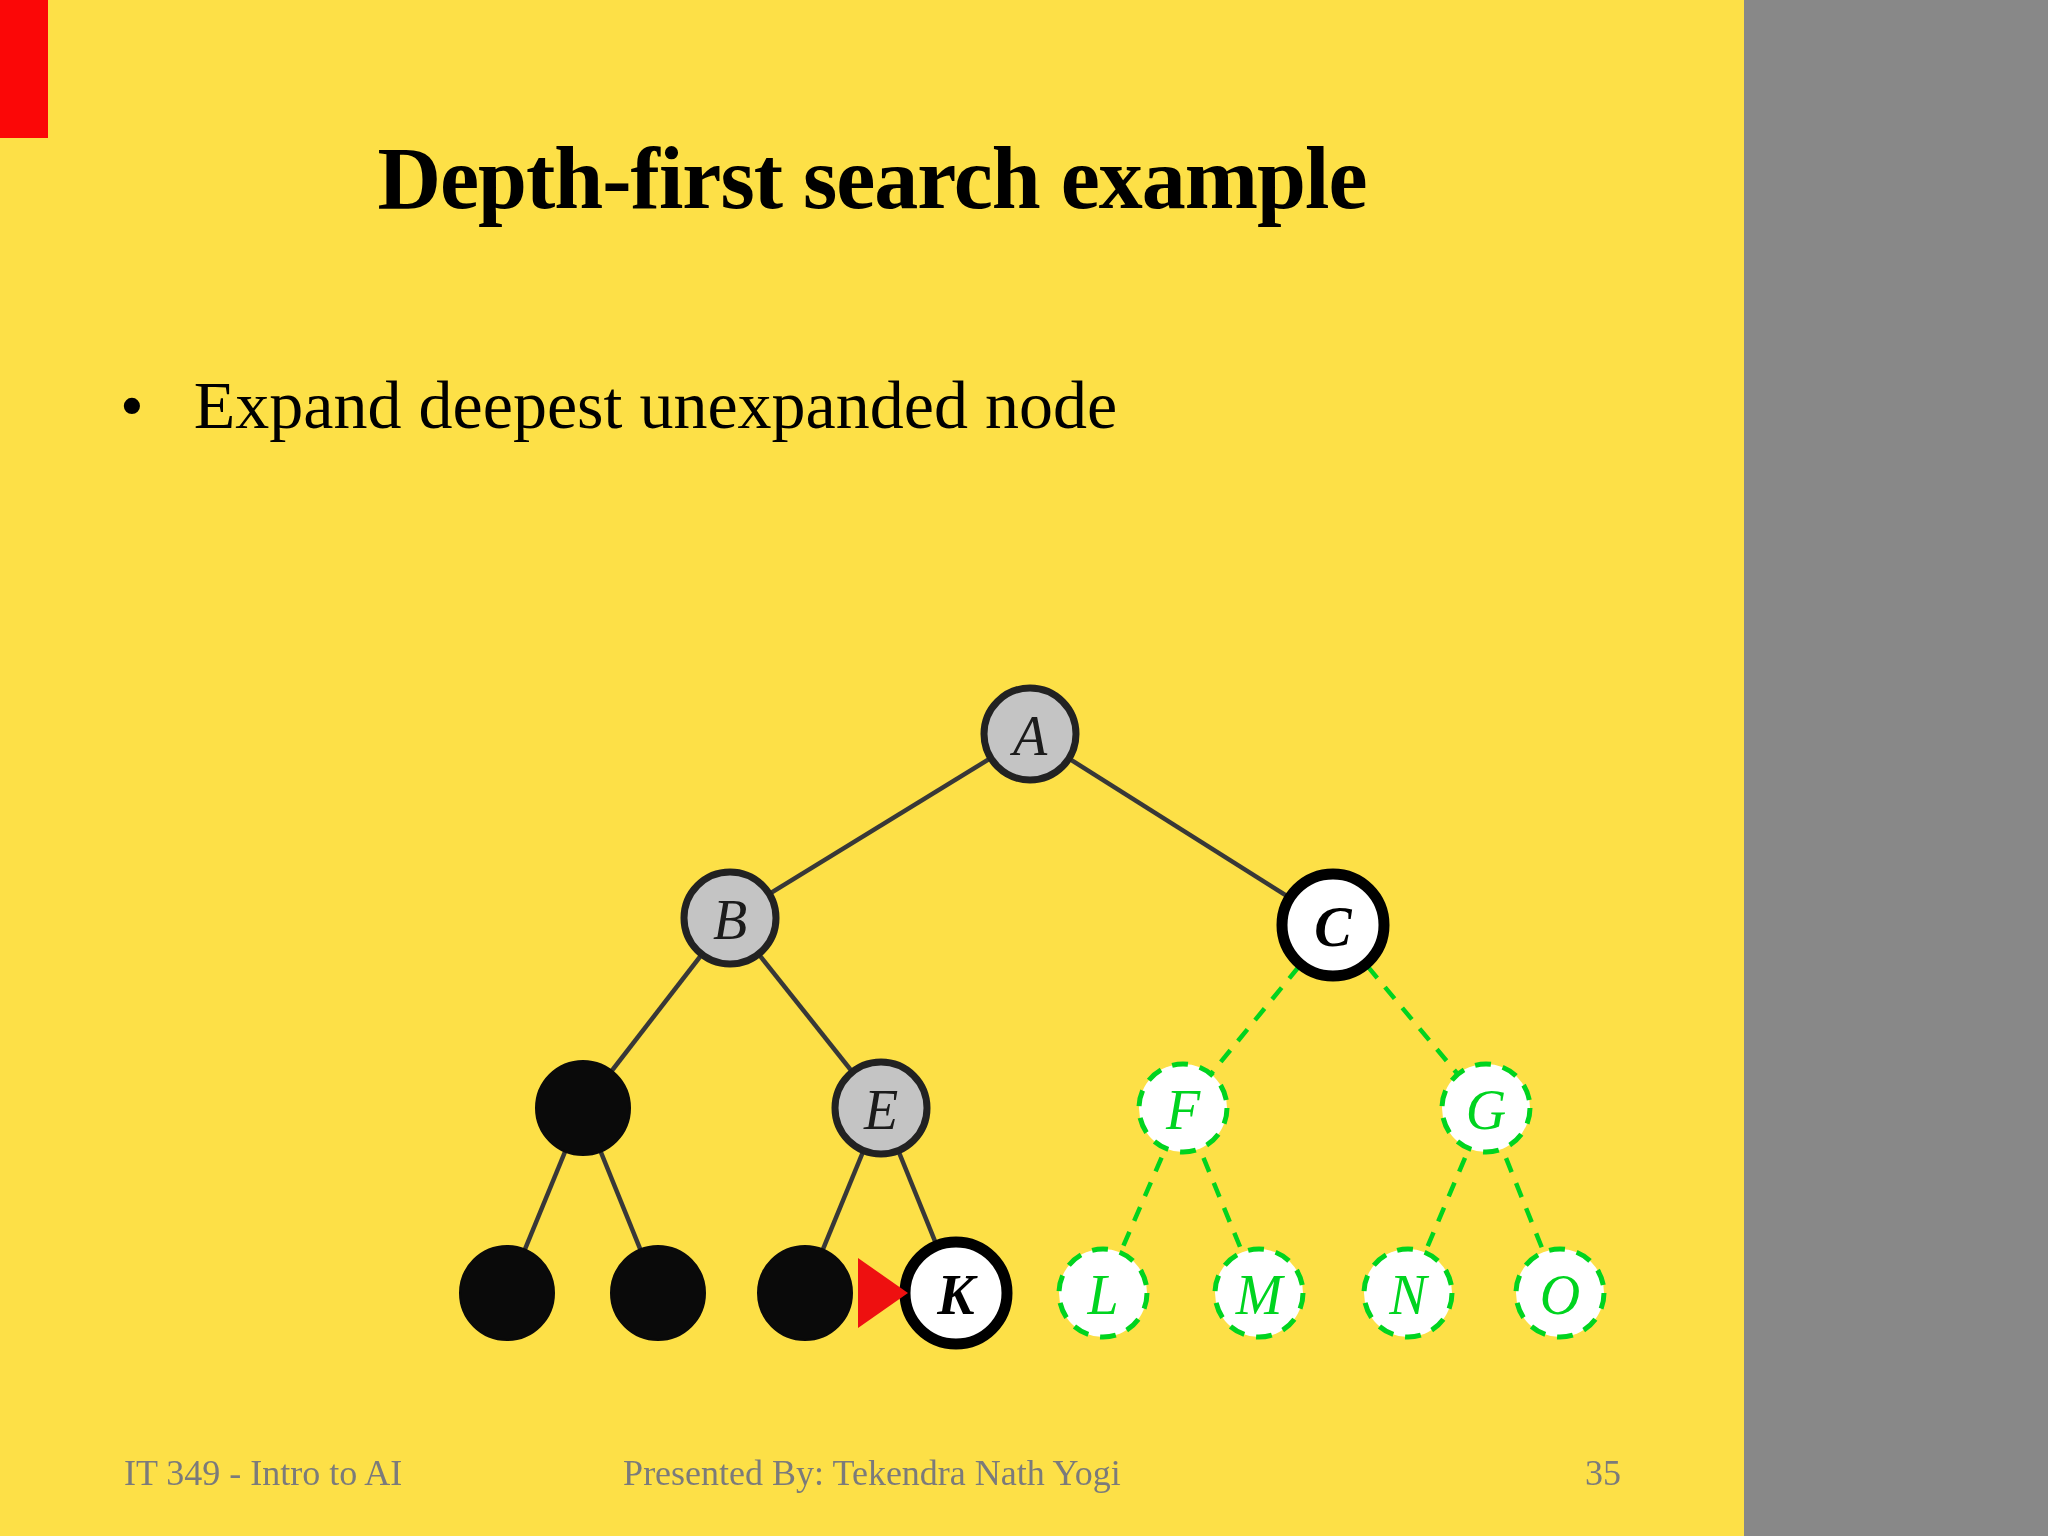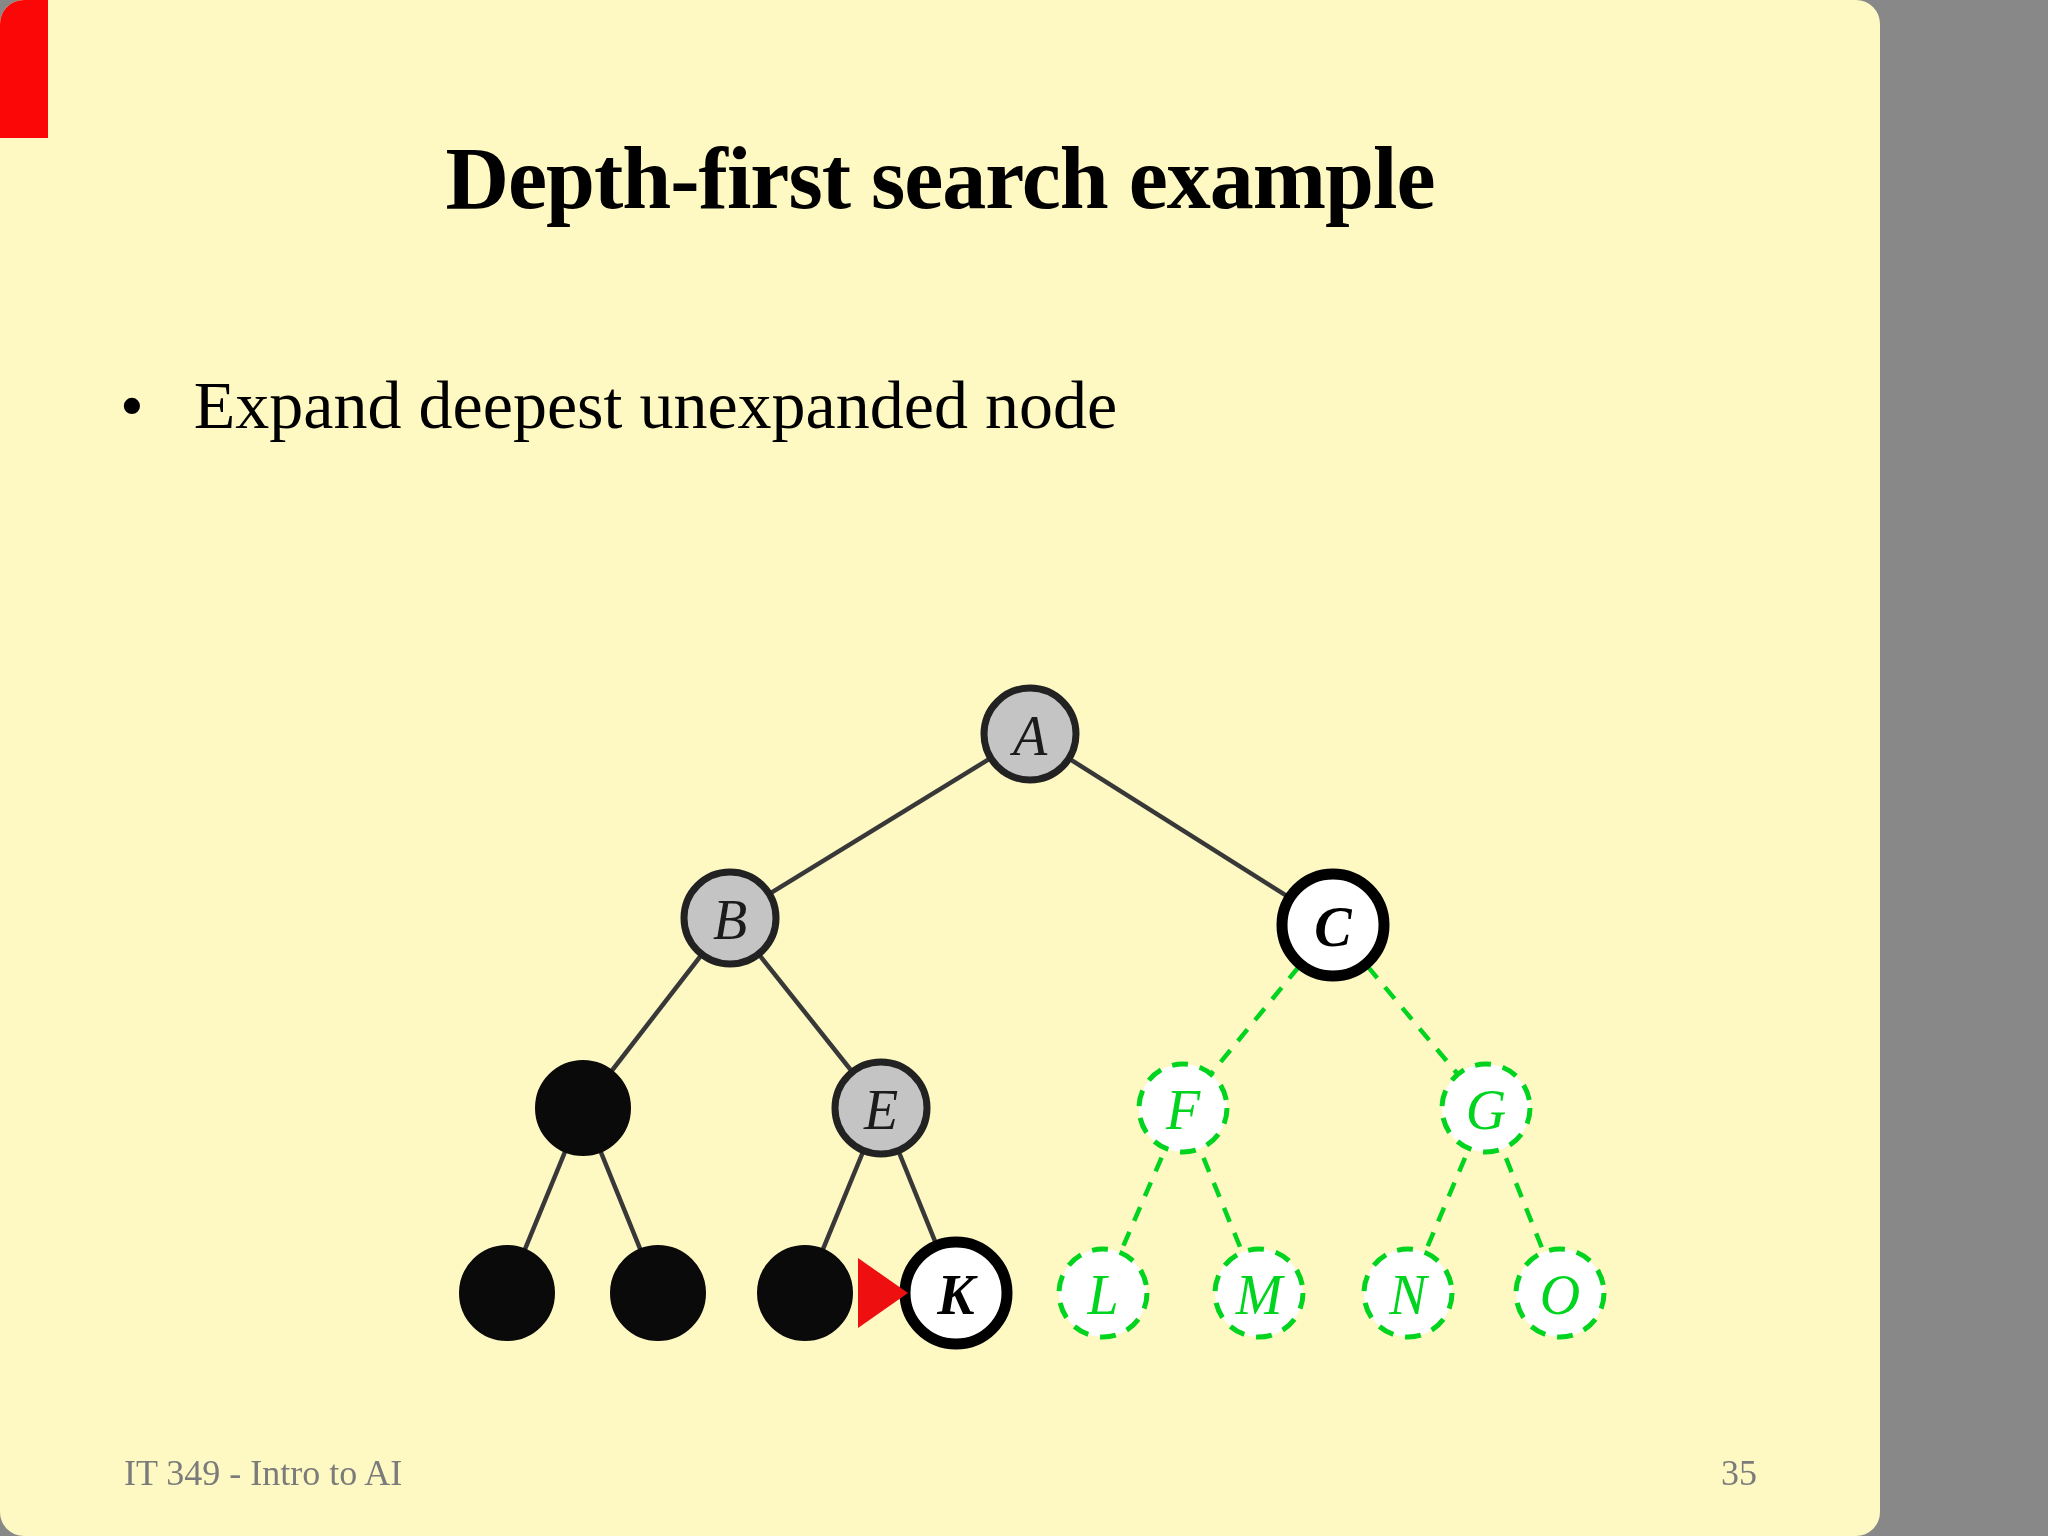--- a/index.html
+++ b/index.html
@@ -1,24 +1,23 @@
 <!DOCTYPE html>
 <html><head>
 <meta charset="utf-8">
 <style>
   html, body { margin: 0; padding: 0; }
   body { background: #888; }
   .slide {
     position: relative;
-    width: 1880px;
+    width: 1744px;
     height: 1536px;
-    background: #fef9c3;
+    background: #fde047;
     overflow: hidden;
     font-family: "Liberation Serif", serif;
-    border-radius: 24px;
   }
   .red-bar {
     position: absolute;
     left: 0;
     top: 0;
     width: 48px;
     height: 138px;
   }
   .title {
     position: absolute;
@@ -162,16 +161,17 @@
       </g>
       <g>
         <circle cx="1560" cy="1293" r="44" fill="#ffffff" stroke="#00d41f" stroke-dasharray="16 12" stroke-width="5"></circle>
         <text x="1560" y="1295" text-anchor="middle" dominant-baseline="central" font-family="&quot;Liberation Serif&quot;, serif" font-style="italic" font-weight="normal" font-size="56" fill="#00d41f">O</text>
       </g>
       <polygon points="858,1258 858,1328 908,1293" fill="#ee1010"></polygon>
     </svg>
 
   <div class="footer" style="color: rgb(123, 123, 123);">
     <span class="footer-left">IT 349 - Intro to AI</span>
+    <span class="footer-center">Presented By: Tekendra Nath Yogi</span>
     <span class="footer-right">35</span>
   </div>
 
 </div>
 
 </body></html>

